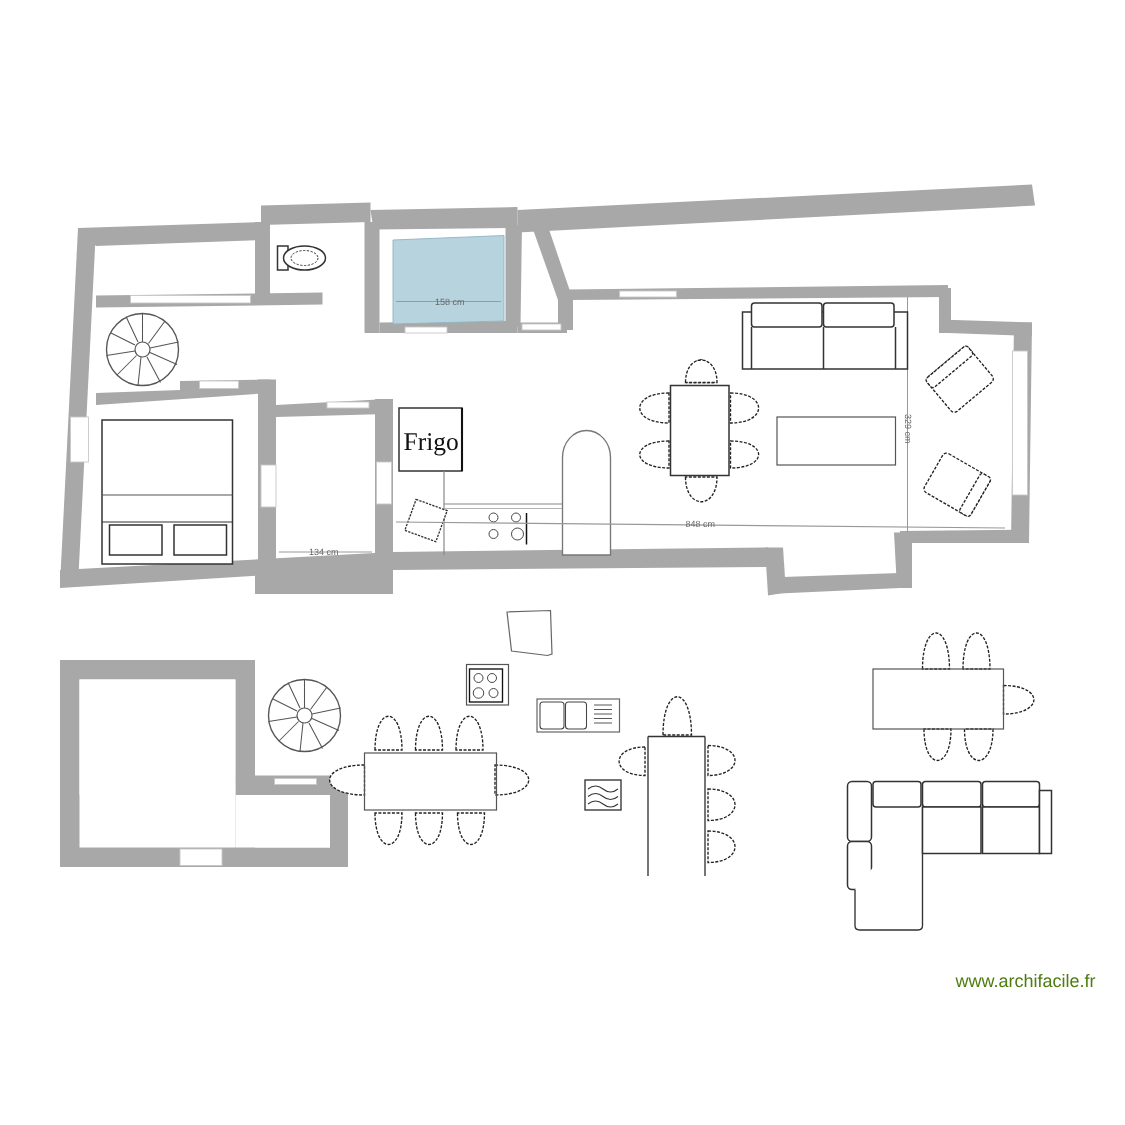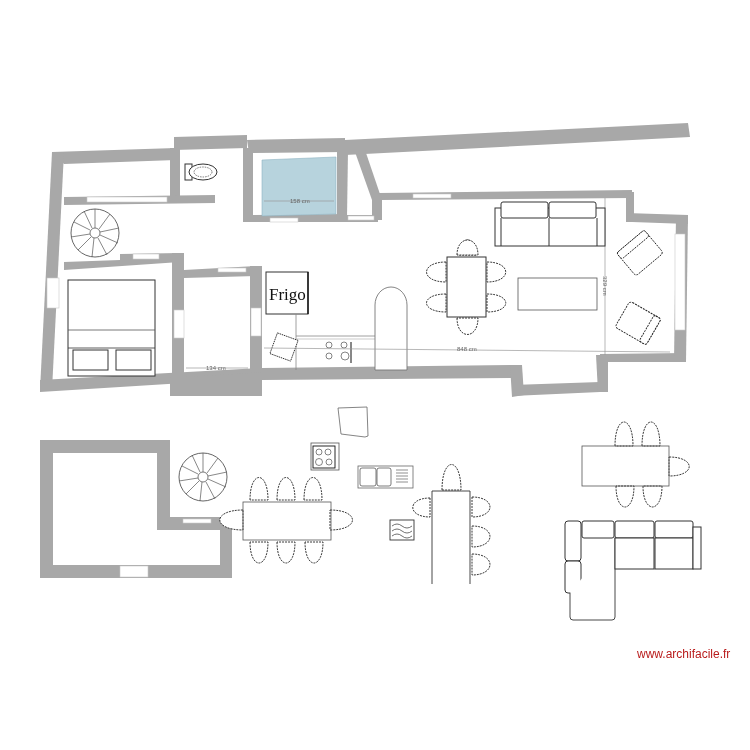--- a/index.html
+++ b/index.html
@@ -6,21 +6,21 @@
   body { width:750px; height:750px; position:relative; overflow:hidden; font-family:"Liberation Sans", sans-serif; }
   #plan { position:absolute; left:0; top:0; width:750px; height:750px; }
   .wall { fill:#a8a8a8; stroke:none; }
   .win { fill:#ffffff; stroke:#c8c8c8; stroke-width:0.6; }
   .furn { fill:#ffffff; stroke:#333; stroke-width:1; }
   .furn-thin { fill:none; stroke:#555; stroke-width:0.8; }
   .chair { fill:#ffffff; stroke:#222; stroke-width:0.9; stroke-dasharray:2 1; }
   .dim-line { stroke:#999; stroke-width:0.7; fill:none; }
   .dim-text { font-size:6px; fill:#666; font-family:"Liberation Sans", sans-serif; }
   .frigo-text { font-family:"Liberation Serif", serif; font-size:17px; fill:#111; }
-  .watermark { position:absolute; left:637px; top:647px; font-size:12px; color:#b91c1c; font-family:"Liberation Sans", sans-serif; }
+  .watermark { position:absolute; left:637px; top:647px; font-size:12px; color:#4d7c0f; font-family:"Liberation Sans", sans-serif; }
 </style>
 </head>
 <body>
 
 <svg id="plan" viewBox="0 0 750 750" xmlns="http://www.w3.org/2000/svg">
 
   <g>
 
     <polygon class="wall" points="345,140 688,123 690,137 345,155"></polygon>
 

